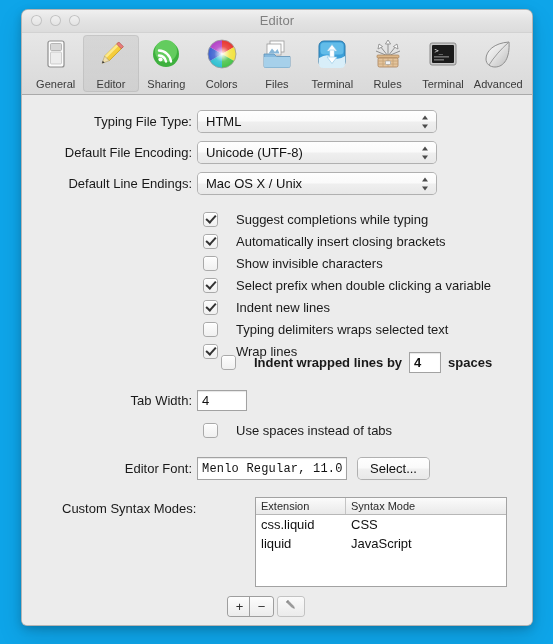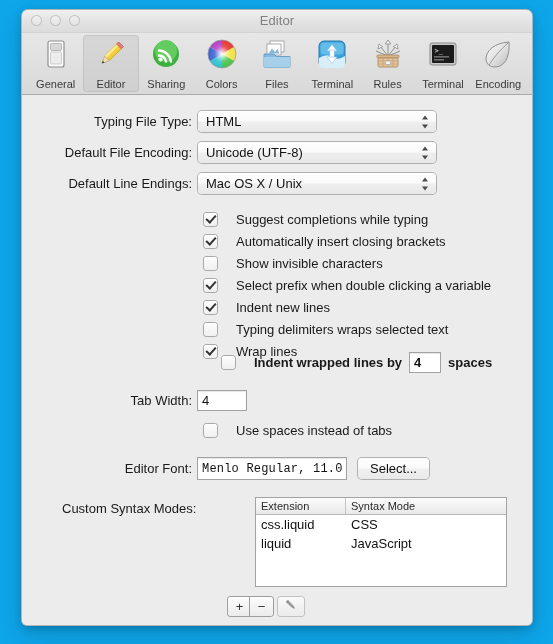--- a/index.html
+++ b/index.html
@@ -484,21 +484,21 @@
               <linearGradient id="leafg" x1="0" y1="0" x2="1" y2="1">
                 <stop offset="0%" stop-color="#fbfbfb"></stop>
                 <stop offset="50%" stop-color="#e2e2e2"></stop>
                 <stop offset="100%" stop-color="#bcbcbc"></stop>
               </linearGradient>
             </defs>
             <path d="M27 4 C12 5 4 13 4 21 C4 26 8 29 13 29 C22 29 28 20 27 4 Z" fill="url(#leafg)" stroke="#8e8e8e" stroke-width="1"></path>
             <path d="M27 4 C19 11 12 19 7 27" stroke="#9a9a9a" stroke-width="1" fill="none"></path>
           </svg>
         </span>
-        <span class="tb-label">Encoding</span>
+        <span class="tb-label">Advanced</span>
       </div>
     </div>
 
     <div class="content">
 
       <div class="row" style="left:40px; top:16px;">
         <div class="flabel">Typing File Type:</div>
         <div class="popup">
           <span class="popup-value">HTML</span>
           <span class="popup-arrows"></span>

